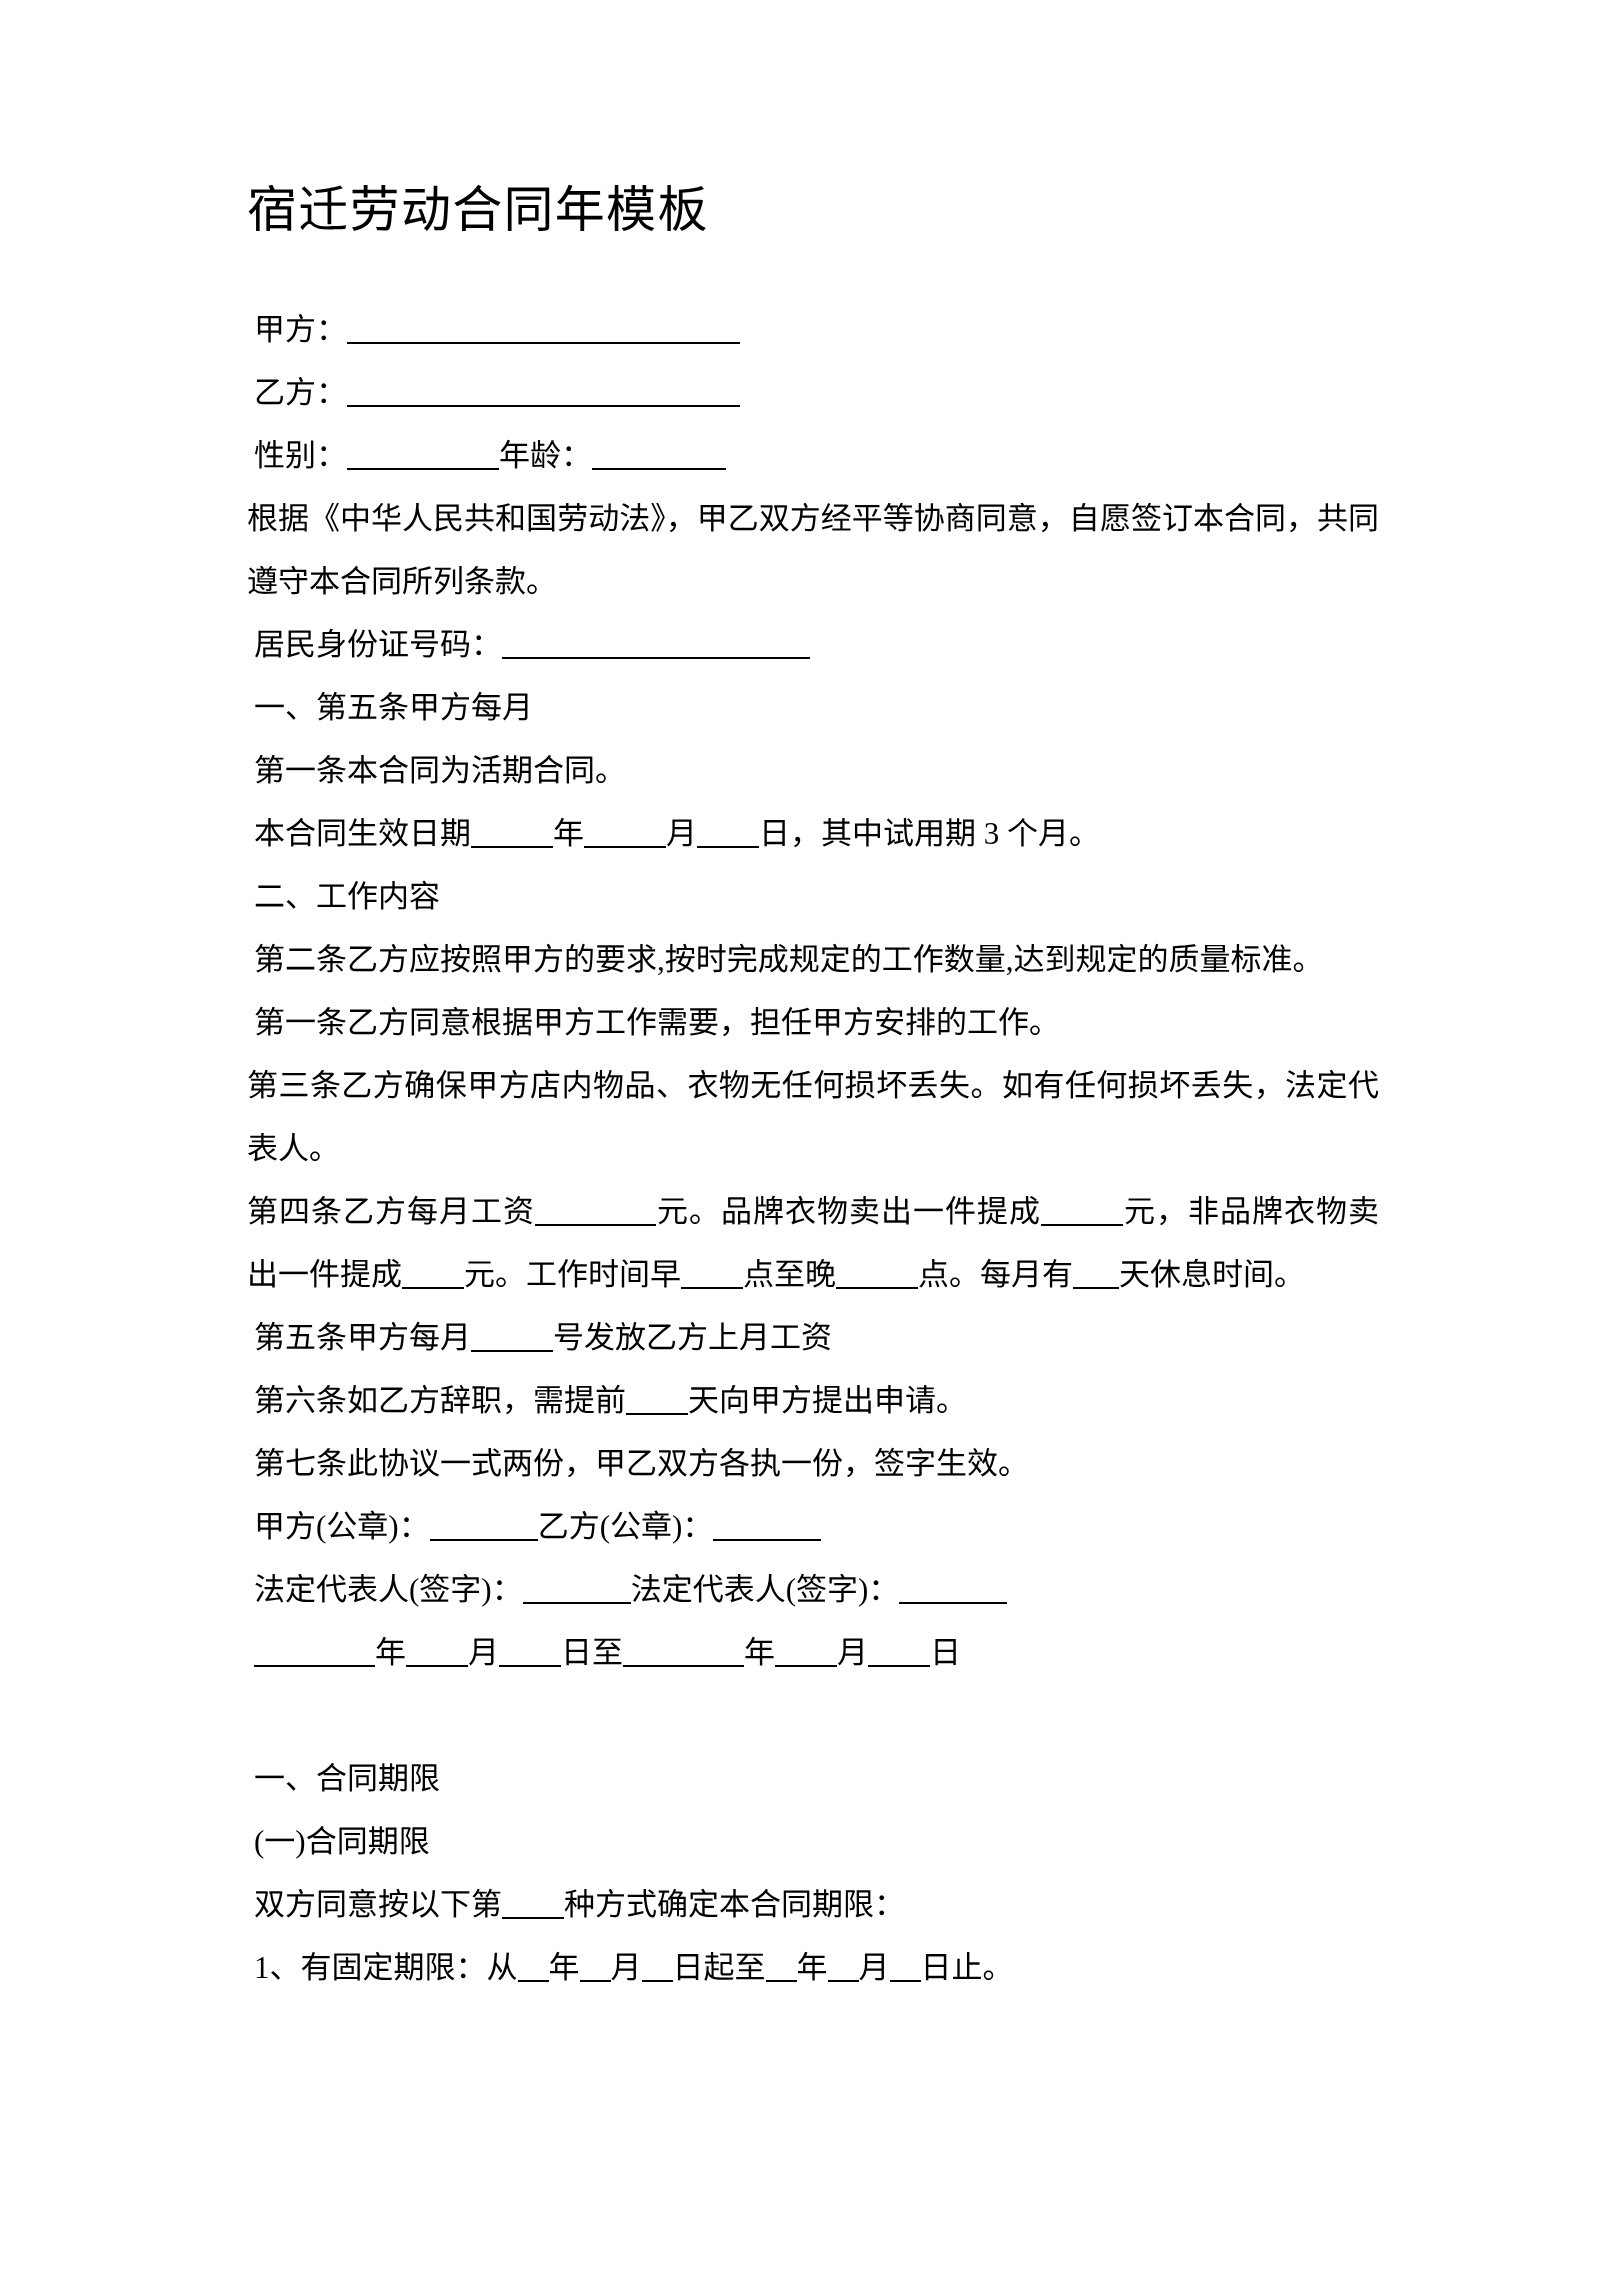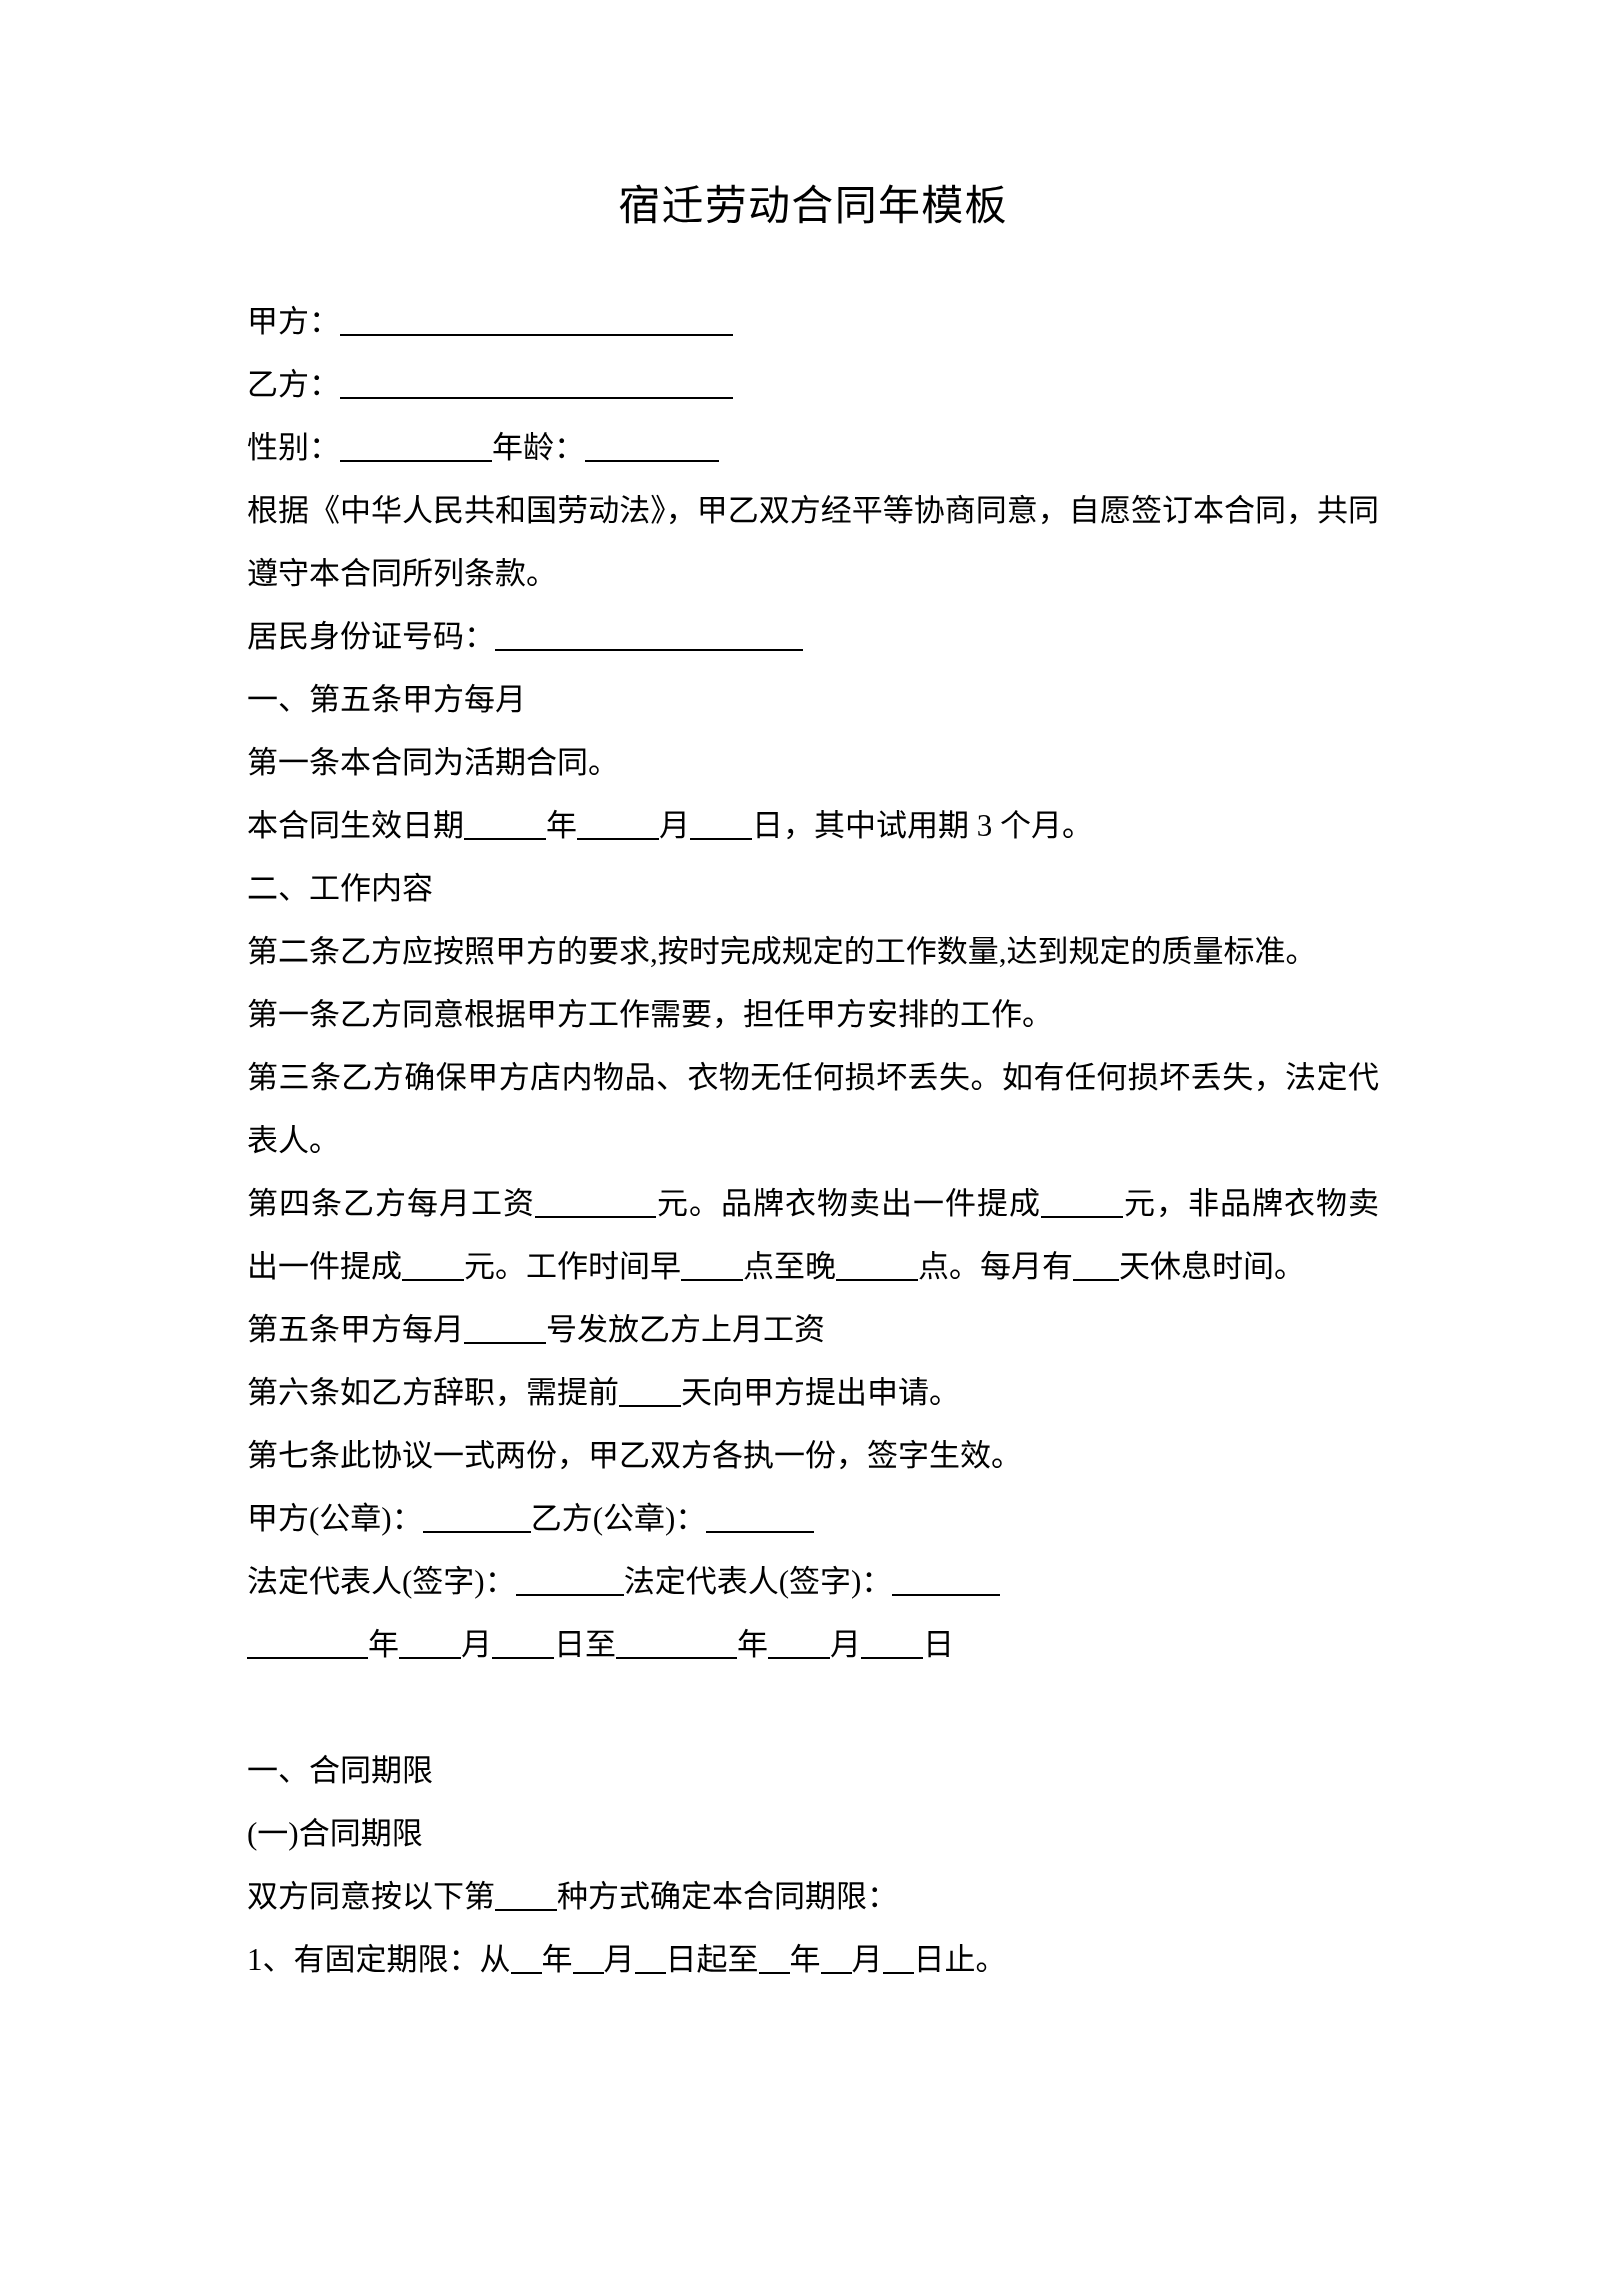--- a/index.html
+++ b/index.html
@@ -21,22 +21,21 @@
     overflow: hidden;
     box-sizing: border-box;
   }
   .content {
     position: absolute;
     left: 247px;
     top: 0;
     width: 1132px;
   }
   .doc-title {
-    text-align: center;
-    font-size: 42px;
+    font-size: 50px;
     line-height: 1.0;
     font-weight: normal;
     letter-spacing: 1.3px;
     margin: 0;
     padding-top: 185px;
     padding-bottom: 0;
     white-space: nowrap;
   }
   .body-block {
     margin-top: 63px;
@@ -47,20 +46,21 @@
     margin: 0;
     padding: 0;
     white-space: normal;
     word-break: break-all;
     text-align: justify;
     text-justify: inter-ideograph;
   }
   .para.nowrap {
     white-space: nowrap;
     word-break: normal;
+    margin-left: 7px;
   }
   .spacer-para {
     height: 63px;
   }
   .blank {
     display: inline-block;
     border-bottom: 2px solid #000000;
     vertical-align: -3.9px;
     height: 25px;
   }

